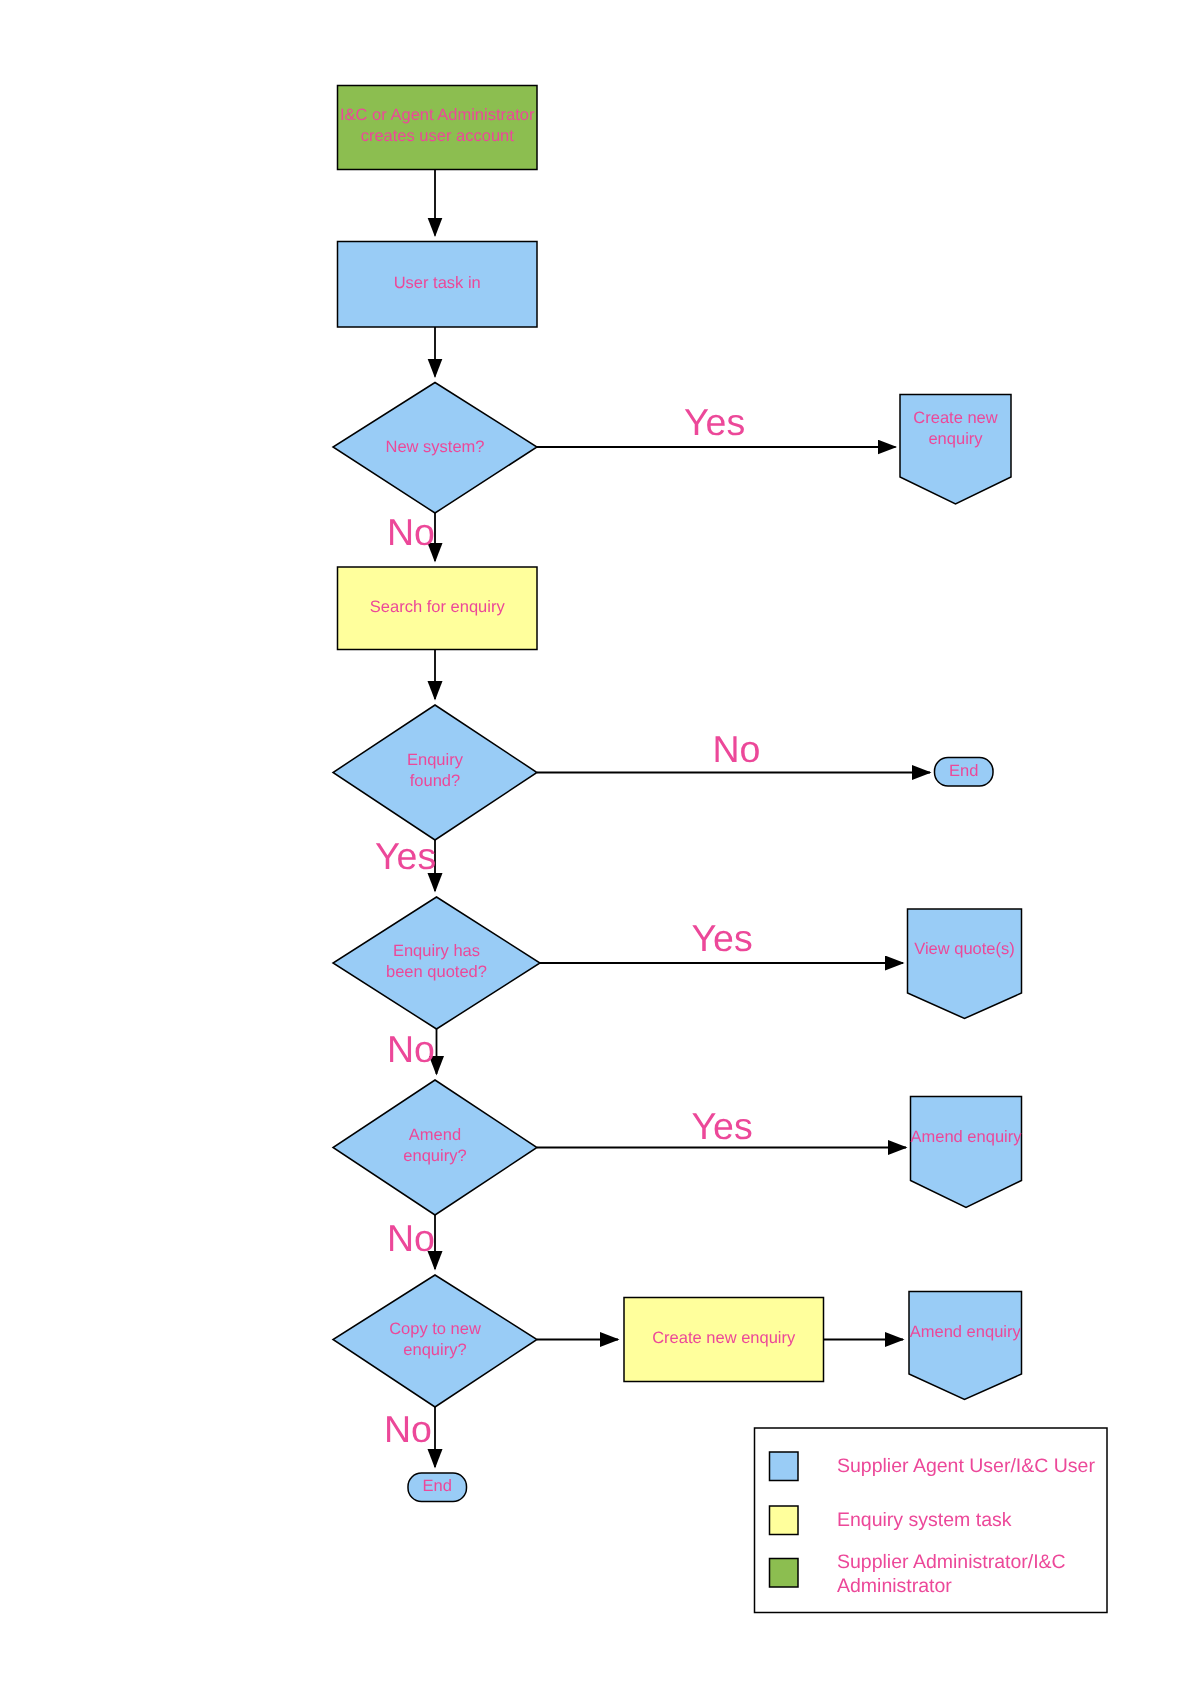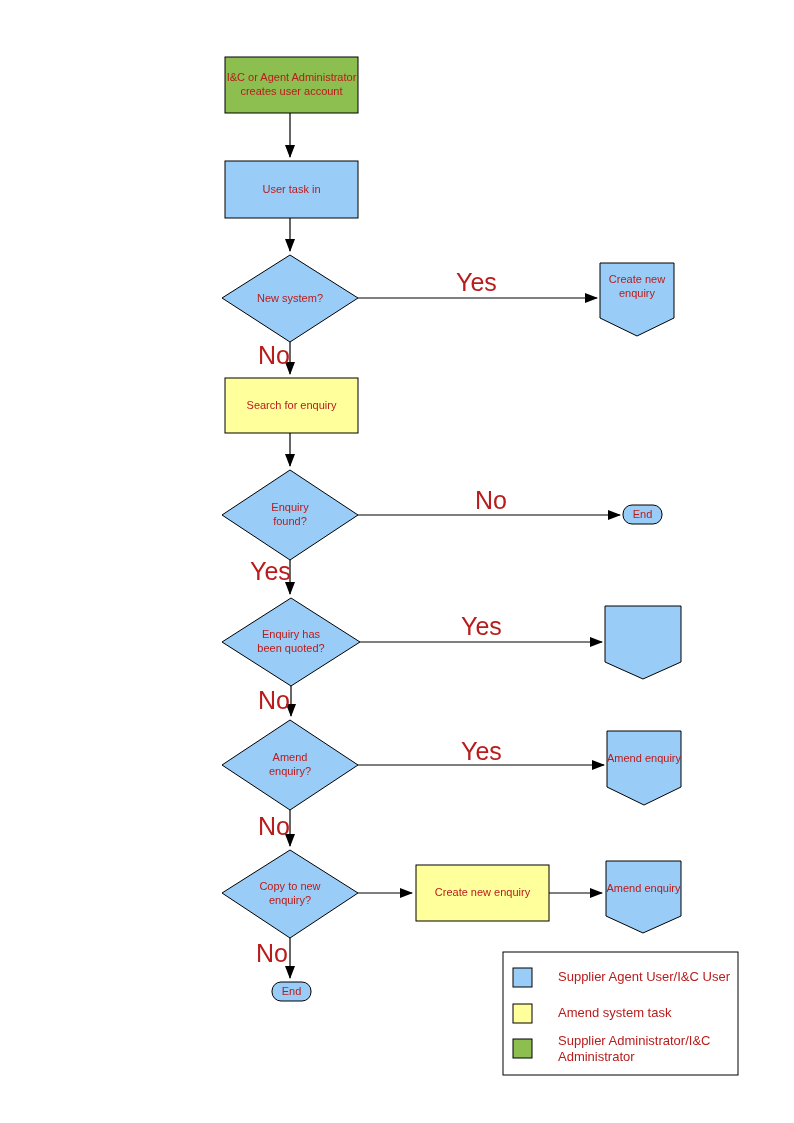--- a/index.html
+++ b/index.html
@@ -1,17 +1,17 @@
 <!DOCTYPE html>
 <html><head>
 <meta charset="utf-8">
 <style>
   html,body{margin:0;padding:0;background:#fff;}
   .page{position:relative;width:794px;height:1123px;background:#ffffff;overflow:hidden;
-        font-family:"Liberation Sans",sans-serif;color:#b91c1c;}
+        font-family:"Liberation Sans",sans-serif;color:#ec4899;}
   .page svg{position:absolute;left:0;top:0;}
   .node-label{position:absolute;display:flex;align-items:center;justify-content:center;
         text-align:center;font-size:11px;line-height:1.25;white-space:pre-line;pointer-events:none;}
   .edge-label{position:absolute;font-size:25px;line-height:1;letter-spacing:0px;}
   .legend-label{position:absolute;font-size:13px;display:flex;align-items:center;line-height:1.25;margin-left:15px;}
 </style>
 </head>
 <body>
 
 <div class="page">
@@ -67,36 +67,37 @@
   <div class="node-label" style="left:226px;top:161px;width:131px;height:57px;">User task in</div>
   <div class="node-label" style="left:222px;top:255px;width:136px;height:87px;">New system?</div>
   <div class="node-label" style="left:600px;top:259px;width:74px;height:56px;">Create new
 enquiry</div>
   <div class="node-label" style="left:226px;top:378px;width:131px;height:55px;">Search for enquiry</div>
   <div class="node-label" style="left:222px;top:470px;width:136px;height:90px;">Enquiry
 found?</div>
   <div class="node-label" style="left:623px;top:505px;width:39px;height:19px;">End</div>
   <div class="node-label" style="left:222px;top:598px;width:138px;height:88px;">Enquiry has
 been quoted?</div>
+  <div class="node-label" style="left:605px;top:606px;width:76px;height:56px;">View quote(s)</div>
   <div class="node-label" style="left:222px;top:720px;width:136px;height:90px;">Amend
 enquiry?</div>
   <div class="node-label" style="left:606px;top:731px;width:76px;height:56px;">Amend enquiry</div>
   <div class="node-label" style="left:222px;top:850px;width:136px;height:88px;">Copy to new
 enquiry?</div>
   <div class="node-label" style="left:416px;top:865px;width:133px;height:56px;">Create new enquiry</div>
   <div class="node-label" style="left:605px;top:861px;width:77px;height:55px;">Amend enquiry</div>
   <div class="node-label" style="left:272px;top:982px;width:39px;height:19px;">End</div>
 
   <div class="edge-label" style="left:456px;top:270px;">Yes</div>
   <div class="edge-label" style="left:258px;top:343px;">No</div>
   <div class="edge-label" style="left:475px;top:488px;">No</div>
   <div class="edge-label" style="left:250px;top:559px;">Yes</div>
   <div class="edge-label" style="left:461px;top:614px;">Yes</div>
   <div class="edge-label" style="left:258px;top:688px;">No</div>
   <div class="edge-label" style="left:461px;top:739px;">Yes</div>
   <div class="edge-label" style="left:258px;top:814px;">No</div>
   <div class="edge-label" style="left:256px;top:941px;">No</div>
 
   <div class="legend-label" style="left:543px;top:968px;height:19px;">Supplier Agent User/I&amp;C User</div>
-  <div class="legend-label" style="left:543px;top:1004px;height:19px;">Amend system task</div>
+  <div class="legend-label" style="left:543px;top:1004px;height:19px;">Enquiry system task</div>
   <div class="legend-label" style="left:543px;top:1032px;width:186px;height:34px;">Supplier Administrator/I&amp;C Administrator</div>
 
 </div>
 
 </body></html>

